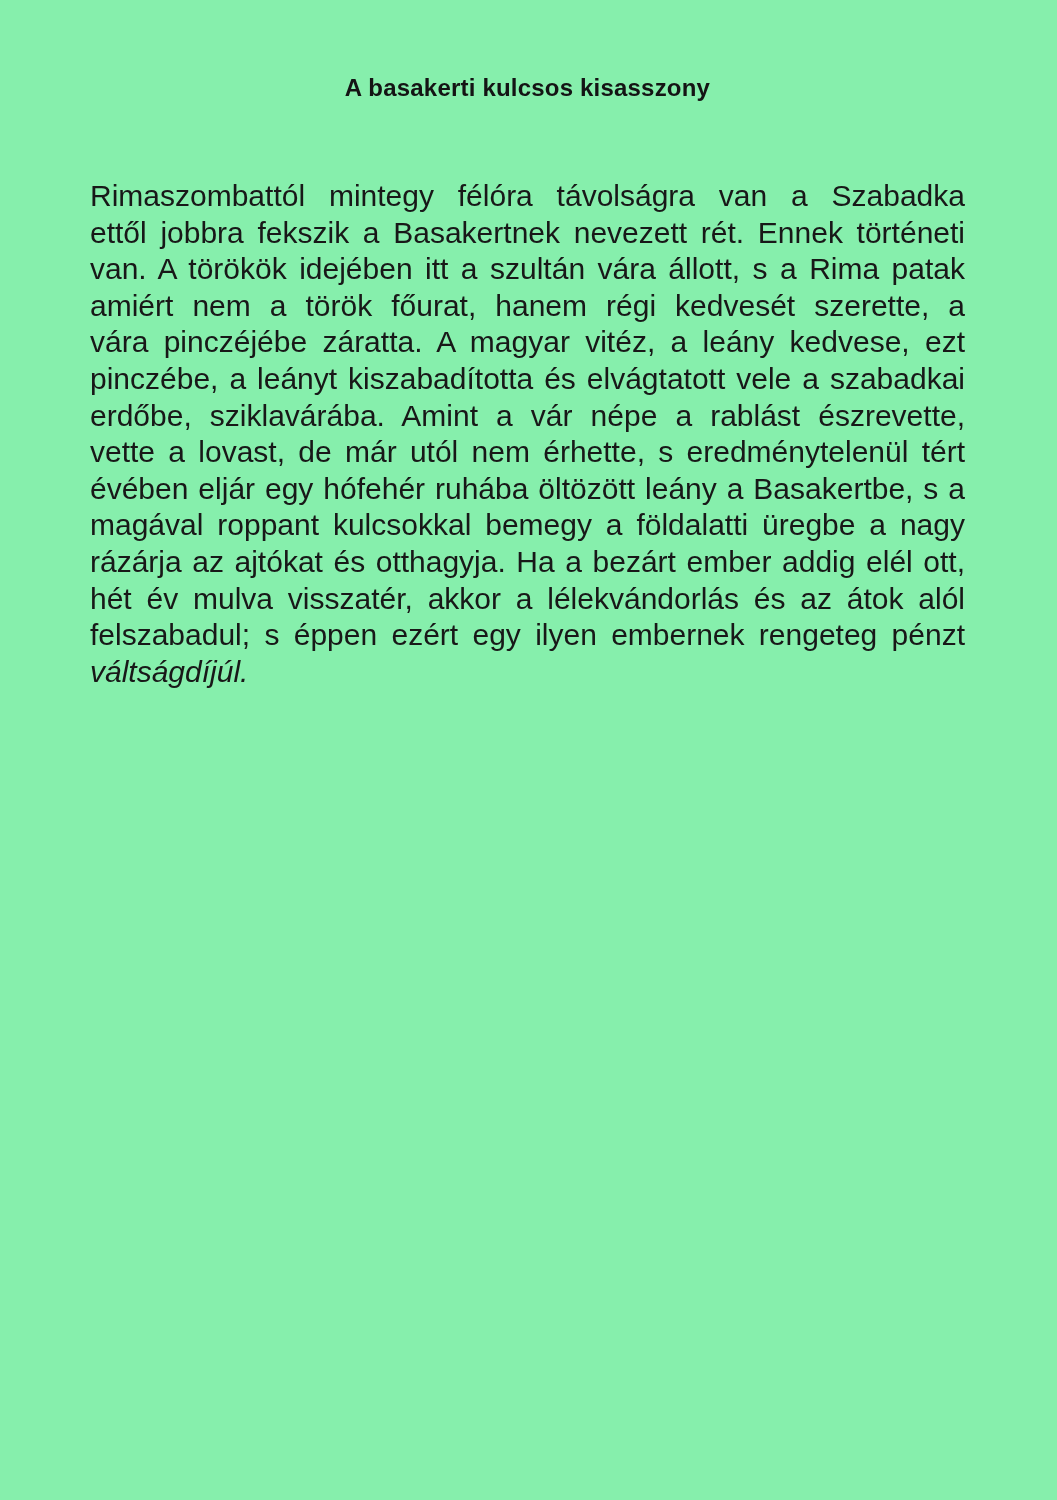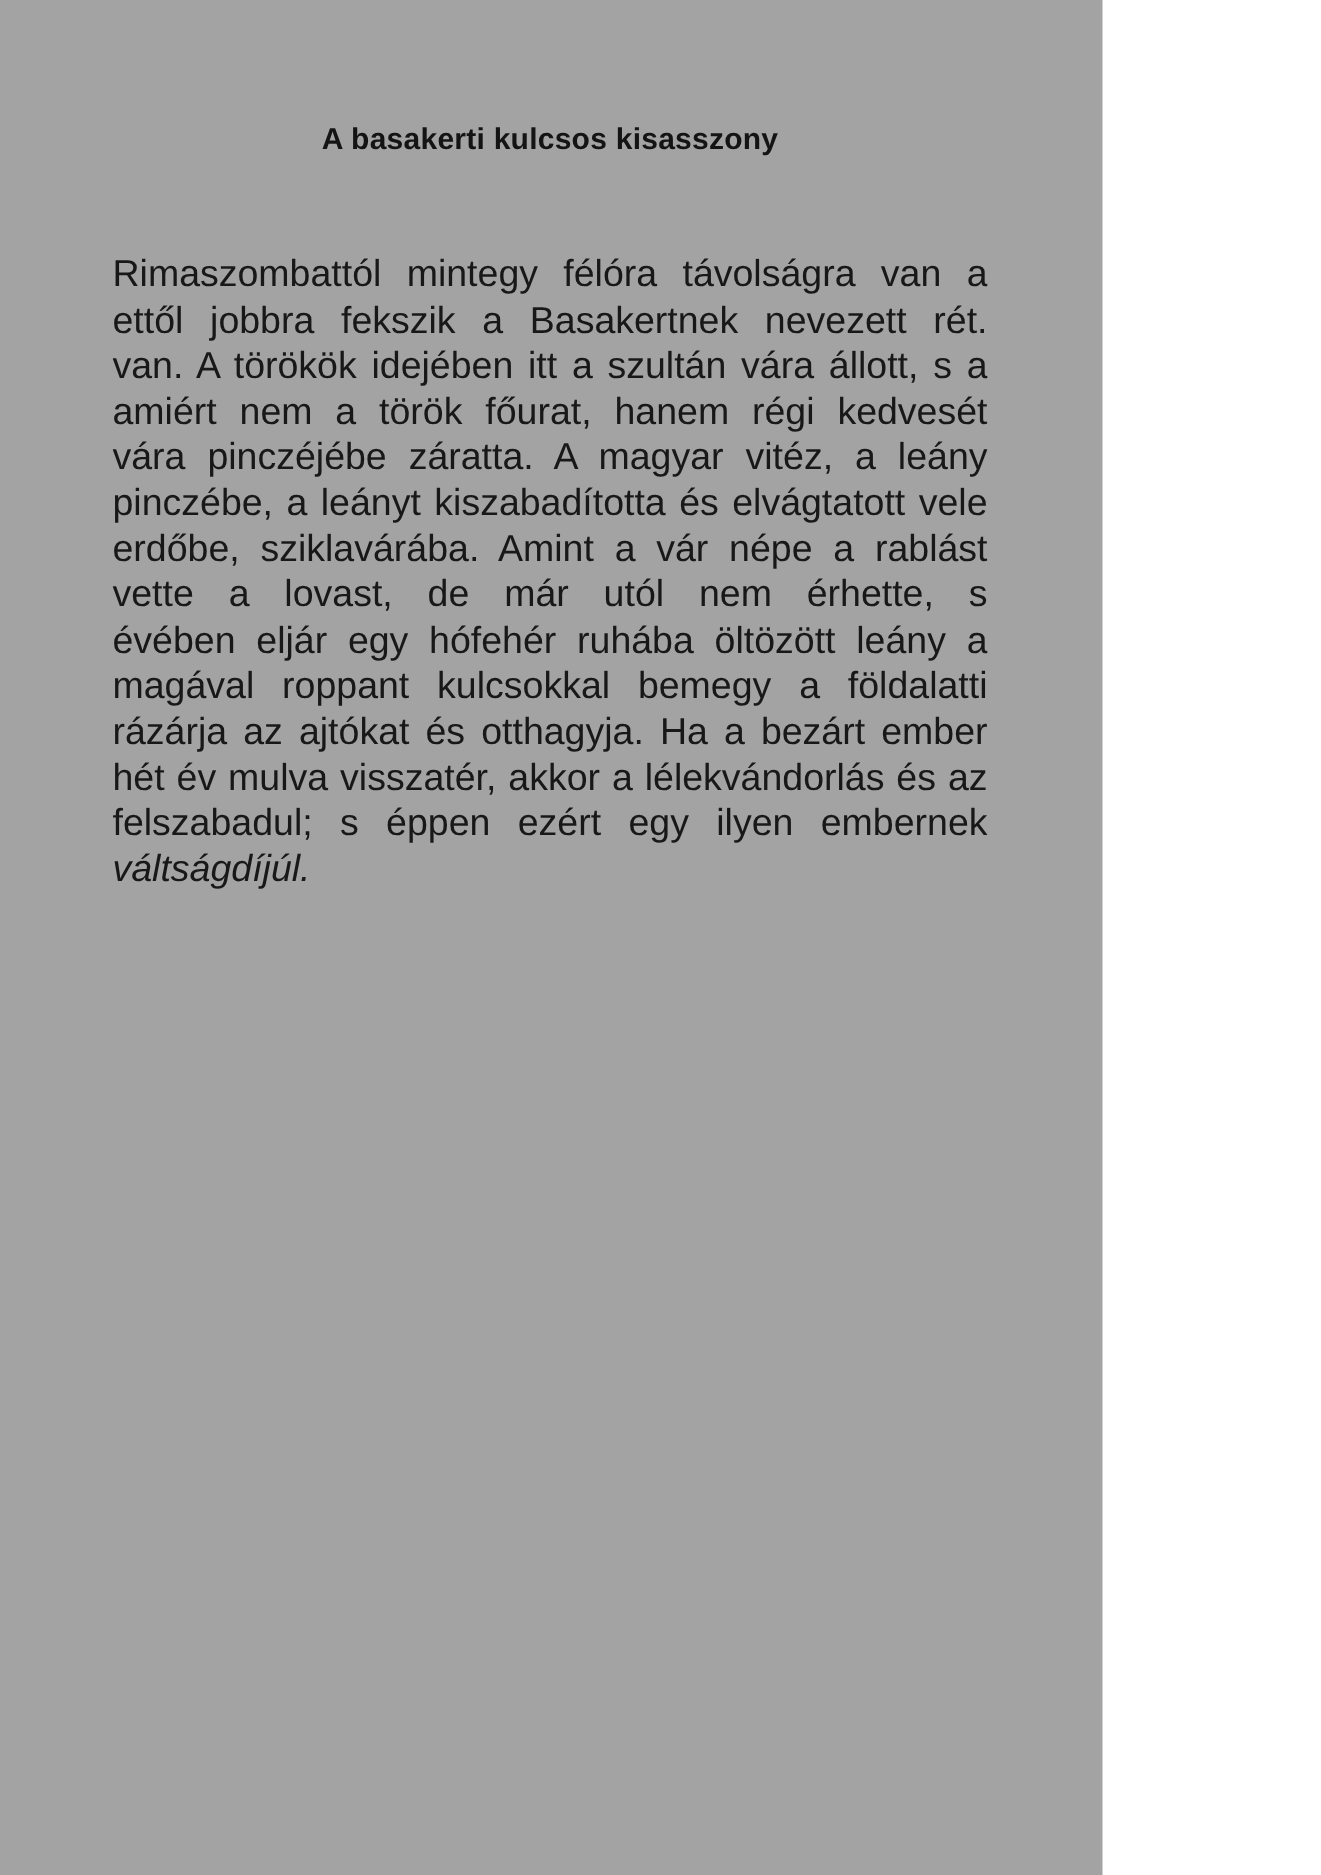--- a/index.html
+++ b/index.html
@@ -2,28 +2,28 @@
 <html lang="hu"><head>
 <meta charset="utf-8">
 <style>
   html, body {
     margin: 0;
     padding: 0;
     background: #ffffff;
   }
   .page {
     position: relative;
-    width: 882px;
+    width: 1057px;
     height: 1500px;
-    background: #a3a3a3;
+    background: #86efac;
     overflow: hidden;
     font-family: "Liberation Sans", "DejaVu Sans", sans-serif;
     color: #161616;
     box-sizing: border-box;
-    padding: 96px 92px 0 90px;
+    padding: 72px 92px 0 90px;
   }
   .doc-title {
     margin: 0 0 74px 0;
     text-align: center;
     font-size: 24px;
     font-weight: bold;
     line-height: 32px;
     color: #141414;
     letter-spacing: 0.2px;
   }

